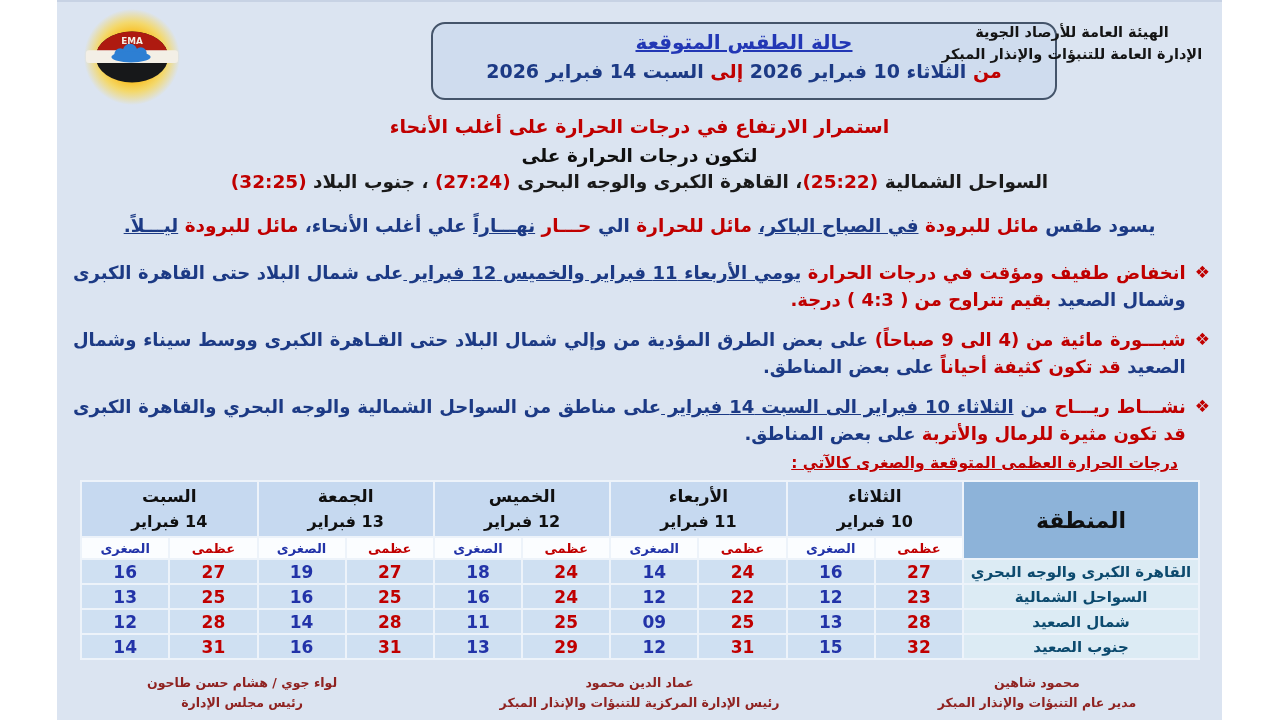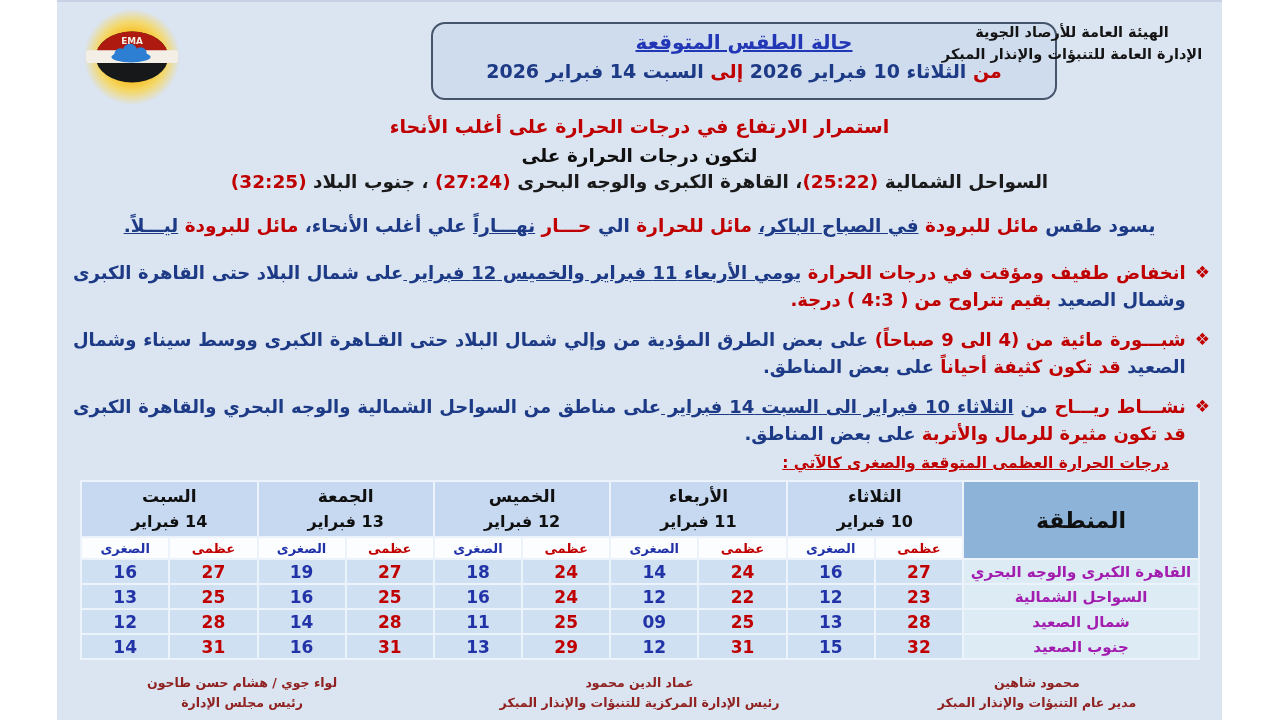--- a/index.html
+++ b/index.html
@@ -46,21 +46,21 @@
     flex:1;font-weight:bold;font-size:18px;line-height:27px;
     text-align:justify;white-space:pre-wrap;
   }
   .seg{white-space:pre-wrap;}
   .red{color:var(--red,#c00000);}
   .navy{color:var(--navy,#1c3a85);}
   .black{color:var(--black,#1a1a1a);}
   .u{text-decoration:underline;}
   
   .tbl-caption{
-    position:absolute;top:452px;right:53px;color:var(--red,#c00000);
+    position:absolute;top:452px;right:44px;color:var(--red,#c00000);
     font-weight:bold;font-size:15.5px;text-decoration:underline;
   }
   table.forecast{
     position:absolute;top:478px;right:22px;width:1120px;
     border-collapse:collapse;table-layout:fixed;
     border:2px solid #a9bed3;
   }
   table.forecast th,table.forecast td{
     border:2px solid #edf3fa;font-weight:bold;text-align:center;
     padding:0;box-sizing:border-box;
@@ -71,21 +71,21 @@
   }
   th.day-head{
     background:var(--table-header-bg,#c6d9f0);color:#101010;height:56px;
     font-size:17px;line-height:1.5;
   }
   .day-date{font-size:16px;}
   th.sub-head{background:#fbfdff;height:22px;font-size:13px;}
   th.sub-max{color:var(--red,#c00000);}
   th.sub-min{color:var(--min-blue,#2233a8);margin-left:9px;}
   td.temp,th.region-name{height:25px;}
-  th.region-name{background:var(--region-cell-bg,#dcebf4);color:#a21caf;font-size:15px;}
+  th.region-name{background:var(--region-cell-bg,#dcebf4);color:#0c4a6e;font-size:15px;}
   td.temp{background:var(--data-cell-bg,#cfe0f2);font-size:17px;}
   td.temp-max{color:var(--red,#c00000);}
   td.temp-min{color:var(--min-blue,#2233a8);}
   
   .footer{
     position:absolute;bottom:8px;right:16px;left:16px;display:flex;
     color:var(--maroon,#8f2220);font-weight:bold;font-size:12.5px;
     line-height:1.55;text-align:center;
   }
   .sig{flex:1;}

